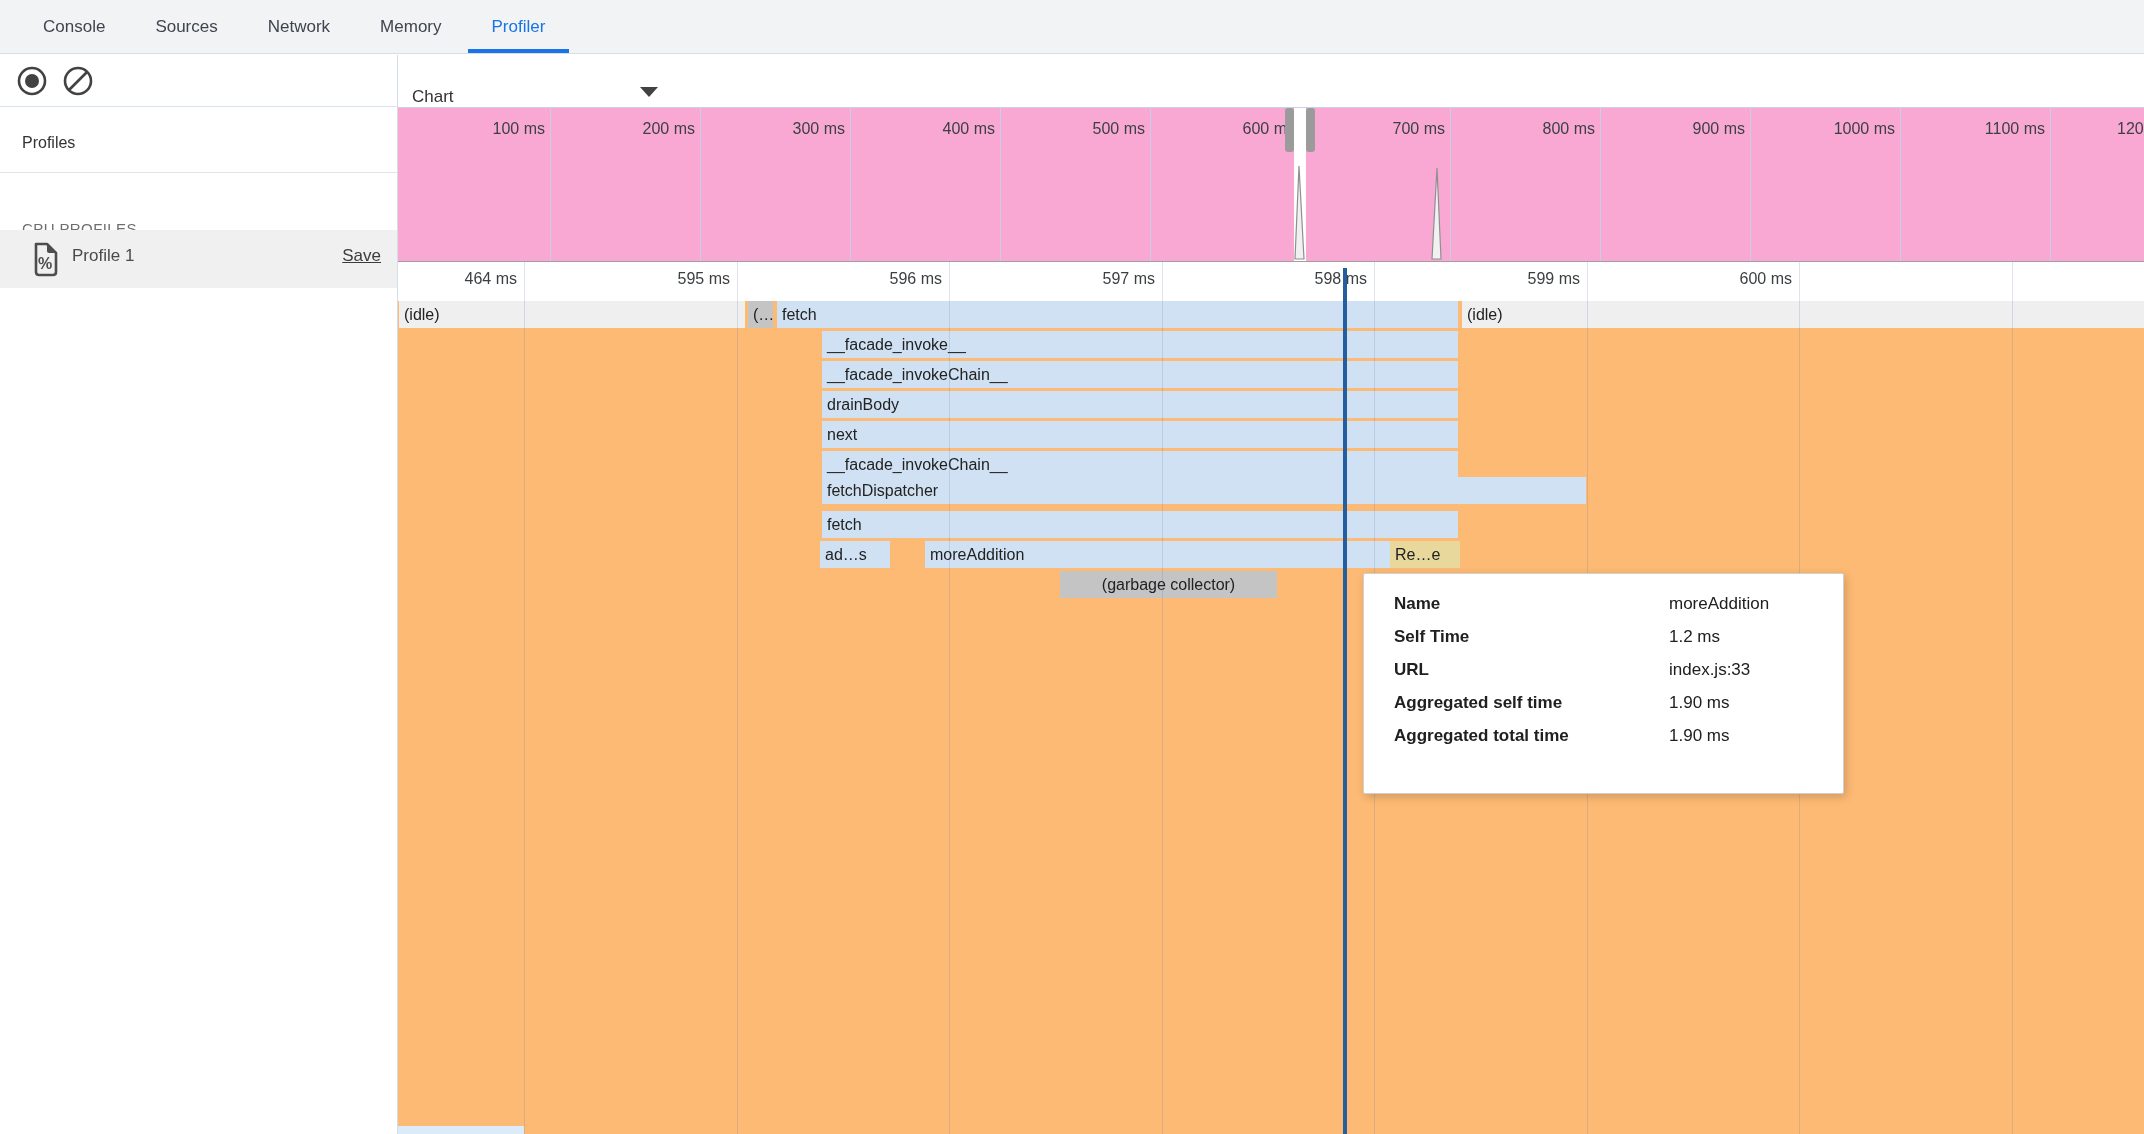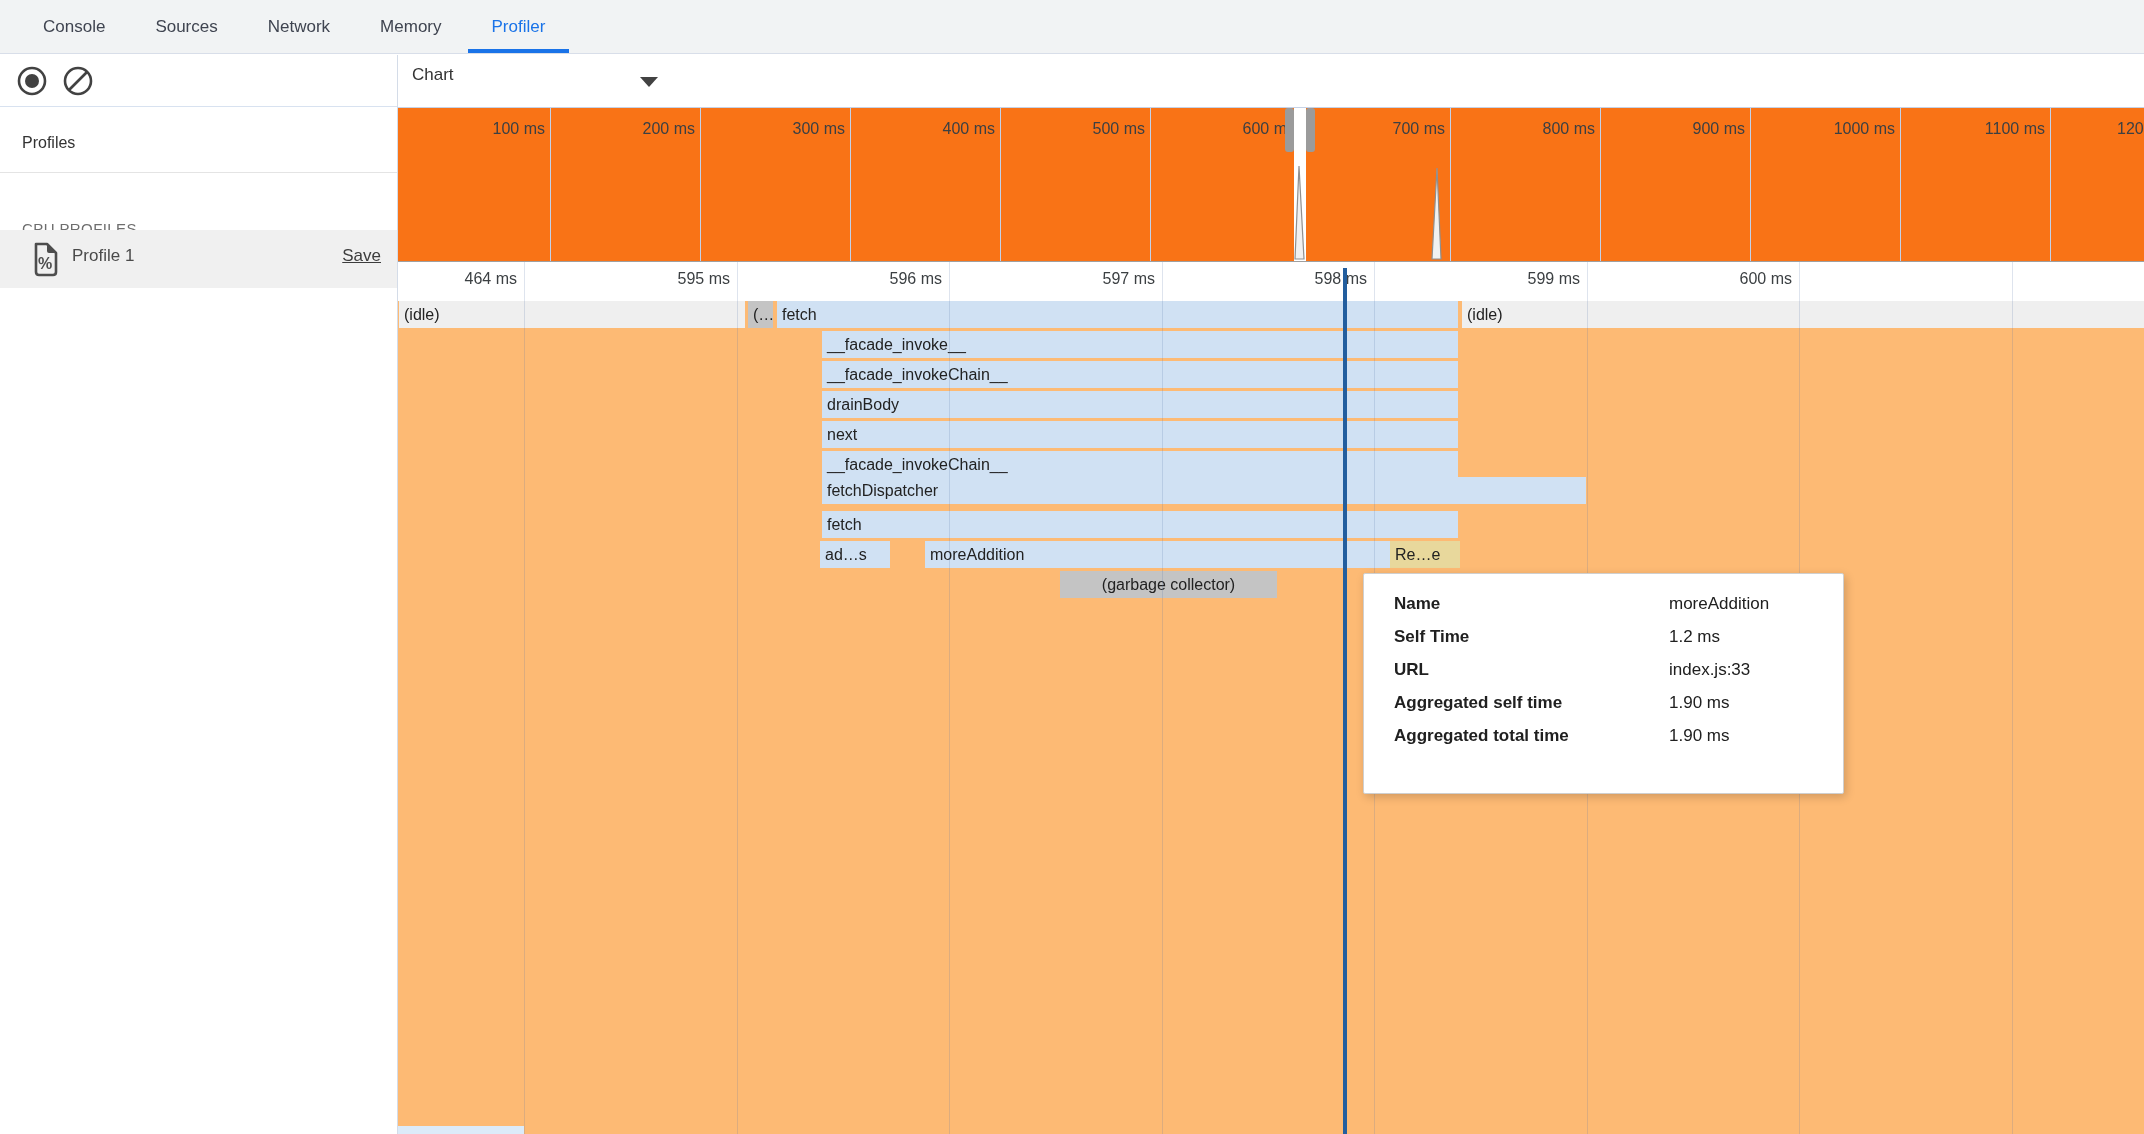--- a/index.html
+++ b/index.html
@@ -18,26 +18,26 @@
   .sidebar{position:absolute;left:0;top:108px;width:397px;height:1026px;background:#fff;}
   .side-border{position:absolute;left:397px;top:55px;width:1px;height:1079px;background:#d4dce8;}
   .sb-heading{position:absolute;left:22px;top:134px;font-size:16px;color:#333;}
   .sb-divider{position:absolute;left:0;top:172px;width:397px;height:1px;background:#e4e4e4;}
   .sb-section{position:absolute;left:22px;top:192px;font-size:15px;color:#6e6e6e;letter-spacing:.4px;margin-top:28px;}
   .profile-row{position:absolute;left:0;top:230px;width:397px;height:58px;background:#f0f0f0;}
   .profile-name{position:absolute;left:72px;top:16px;font-size:17px;color:#4a4a4a;}
   .save-link{position:absolute;right:16px;top:16px;font-size:17px;color:#3c3c3c;text-decoration:underline;cursor:pointer;}
   
   .main-toolbar{position:absolute;left:398px;top:55px;width:1746px;height:52px;background:#fff;}
-  .chart-select{position:absolute;left:14px;top:10px;width:250px;height:32px;display:flex;align-items:flex-start;cursor:pointer;}
+  .chart-select{position:absolute;left:14px;top:20px;width:250px;height:32px;display:flex;align-items:flex-end;cursor:pointer;}
   .chart-select .lbl{font-size:17px;color:#333;}
   .chart-caret{position:absolute;left:228px;top:12px;width:0;height:0;
                border-left:9px solid transparent;border-right:9px solid transparent;border-top:10px solid #424242;}
   
-  .overview{position:absolute;left:398px;top:107px;width:1746px;height:153px;background:#f97316;
+  .overview{position:absolute;left:398px;top:107px;width:1746px;height:153px;background:#f9a8d4;
             border-top:1px solid #c6d2e6;border-bottom:2px solid #9f9f9f;box-sizing:content-box;}
   .ov-divider{position:absolute;top:0;width:1px;height:153px;background:#c3d0e8;}
   .ov-label{position:absolute;top:12px;width:90px;text-align:right;font-size:16px;color:#3c4043;white-space:nowrap;}
   .ov-label.clipped{text-align:left;}
   .ov-sel{position:absolute;top:0;width:12px;height:153px;background:#fff;}
   .ov-handle{position:absolute;top:0;width:9px;height:44px;background:#9b9b9b;border-radius:3px;}
   .ov-spikes{position:absolute;left:0;top:0;}
   
   .ruler{position:absolute;left:398px;top:262px;width:1746px;height:39px;background:#fff;}
   .ruler-label{position:absolute;top:8px;width:90px;text-align:right;font-size:16px;color:#3c4043;white-space:nowrap;}

